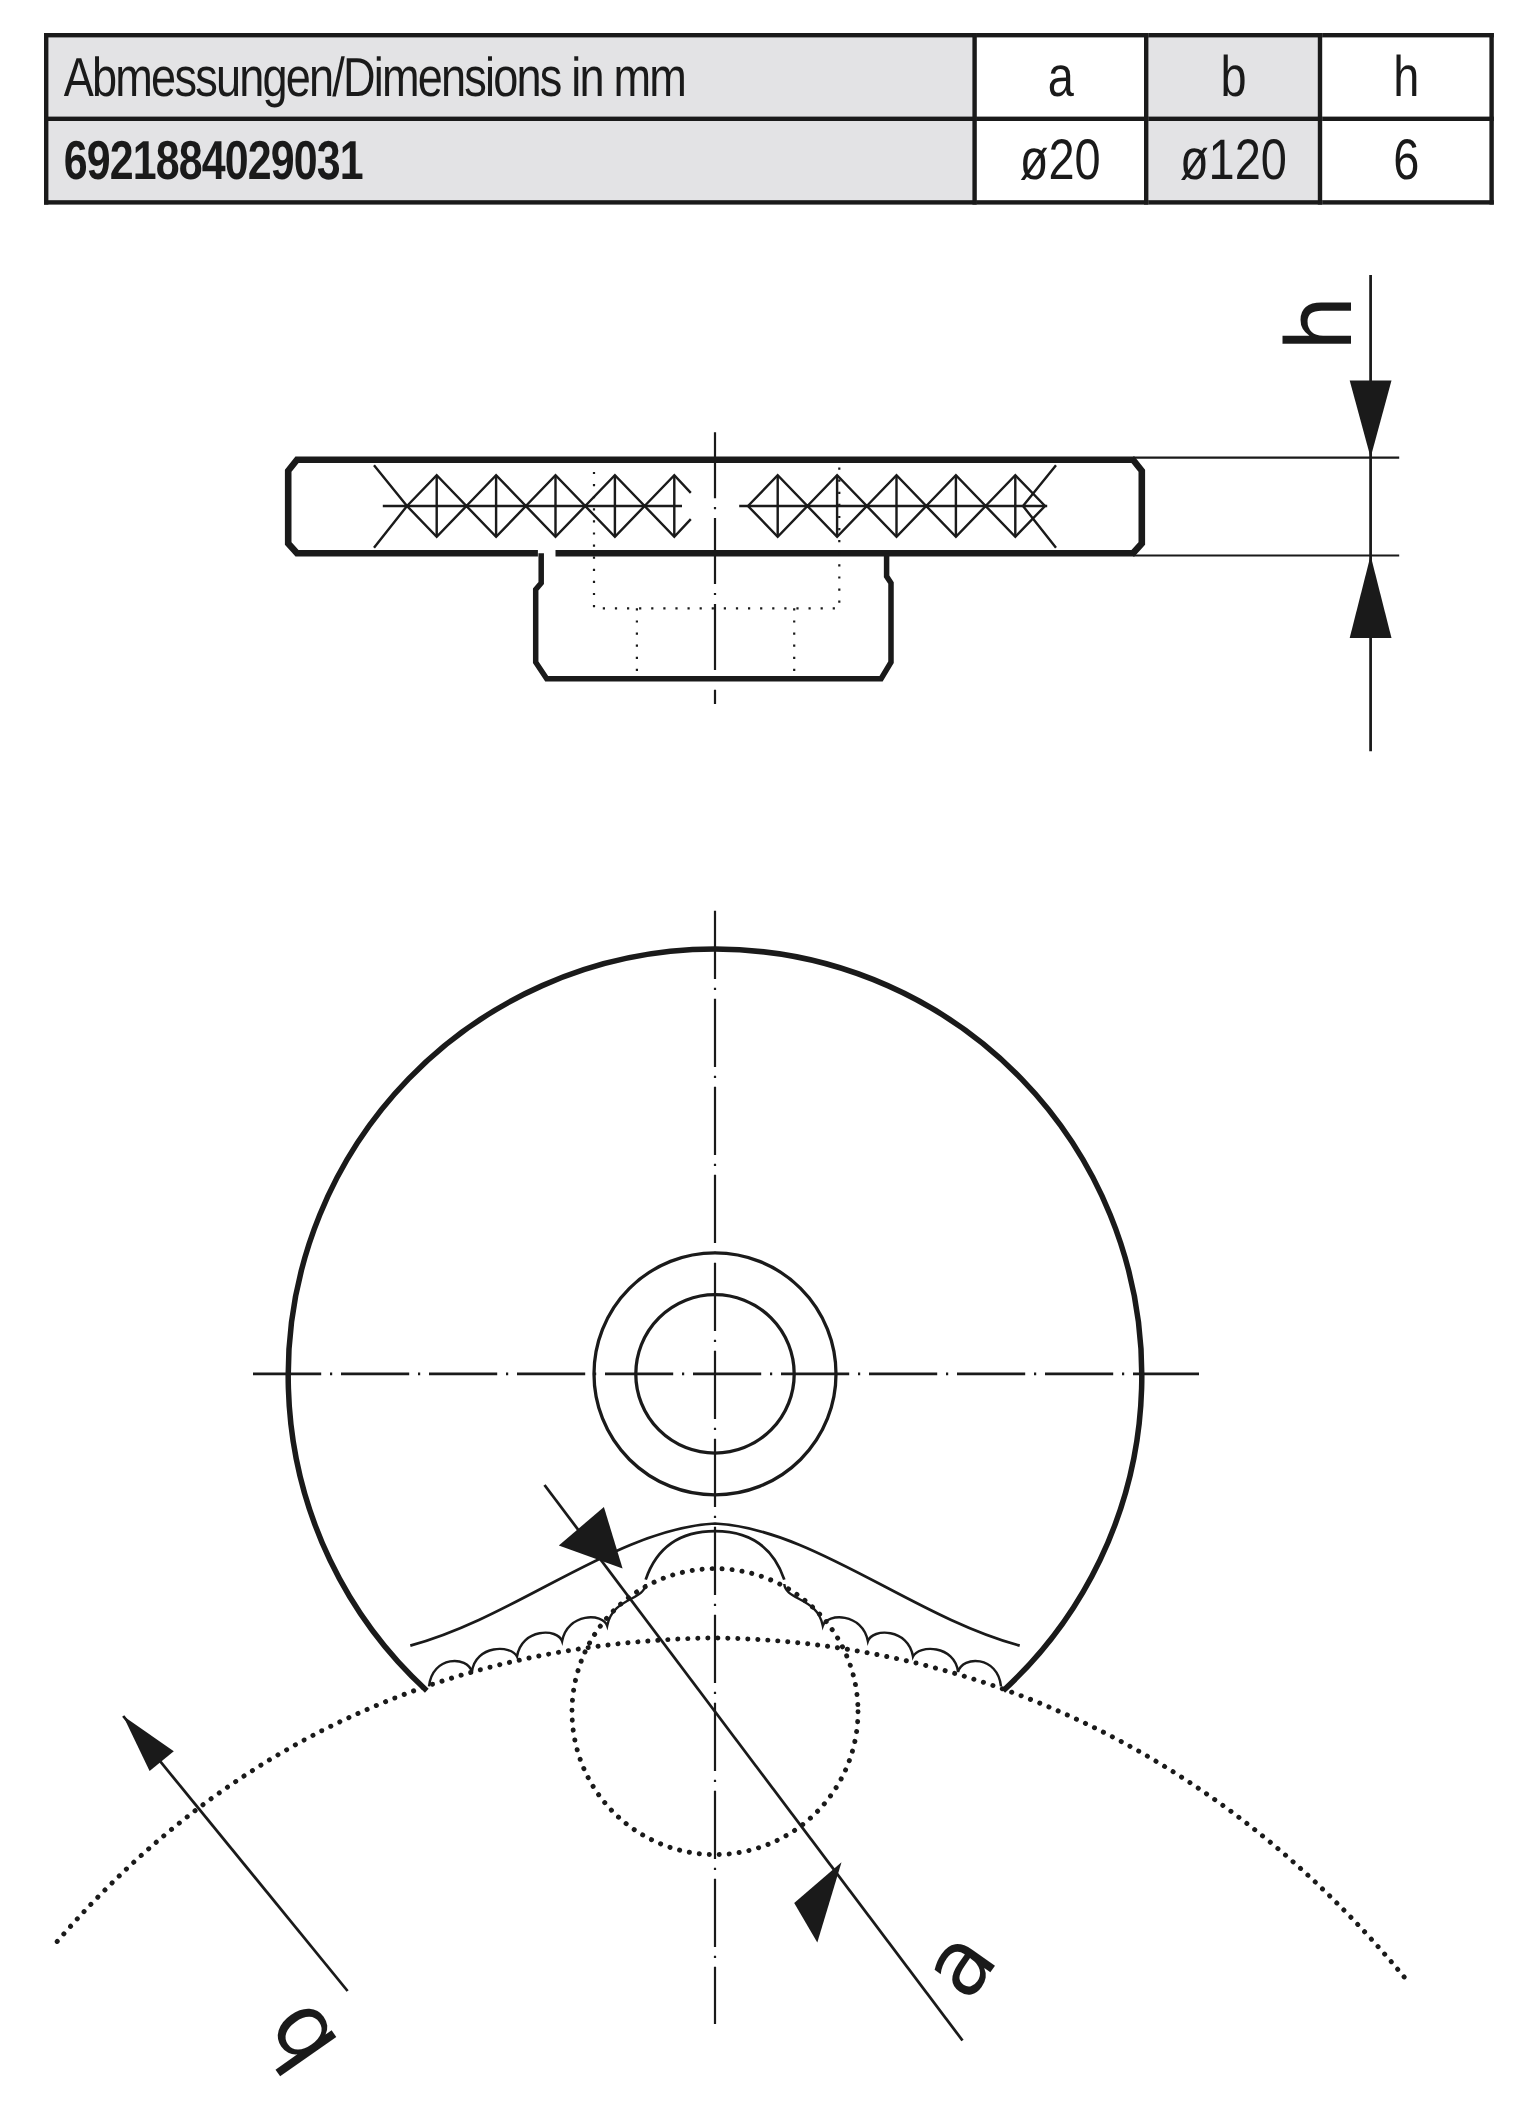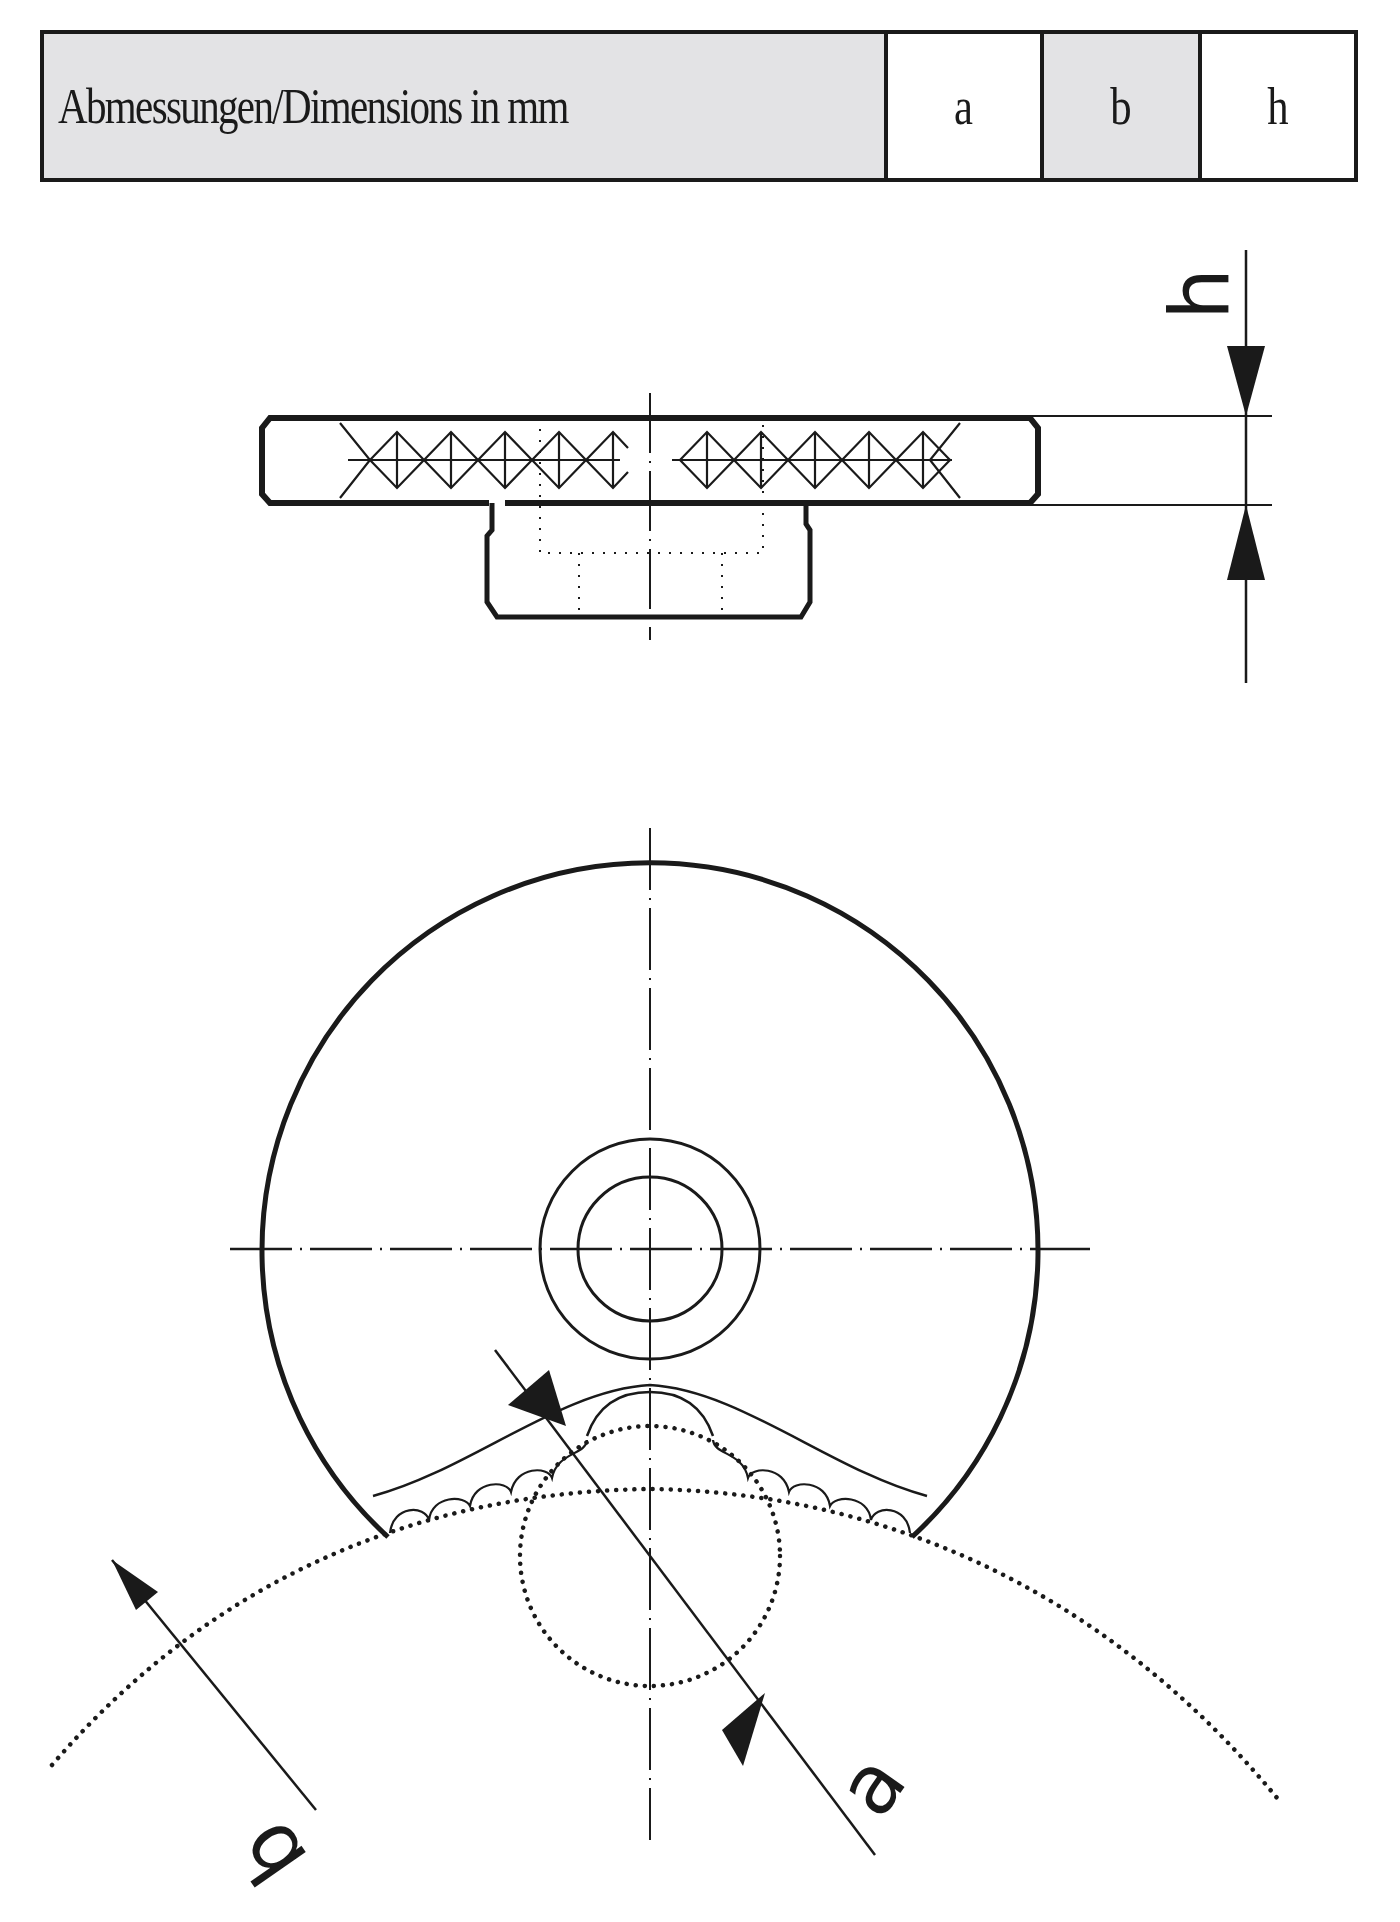--- a/index.html
+++ b/index.html
@@ -1,18 +1,18 @@
 <!DOCTYPE html>
 <html><head>
   <meta charset="utf-8">
   <style>
     html, body { margin: 0; padding: 0; background: #ffffff; }
     body { width: 1400px; height: 1922px; position: relative; overflow: hidden; font-family: "Liberation Sans", "DejaVu Sans", sans-serif; }
     .dims-table { position: absolute; left: 40px; top: 30px; width: 1314px; height: 152px; border-collapse: collapse; table-layout: fixed; }
-    .dims-table td { border: 4px solid #1a1a1a; padding: 0; height: 72px; font-family: Liberation Serif, serif; color: #1a1a1a; }
+    .dims-table td { border: 4px solid #1a1a1a; padding: 0; height: 72px; font-family: Liberation Sans, sans-serif; color: #1a1a1a; }
     .dims-table .grey { background: #e3e3e5; }
     .dims-table .white { background: #ffffff; }
     .dims-table .lbl { font-size: 50px; padding-left: 14px; letter-spacing: -2px; transform-origin: left center; }
     .dims-table .lbl span { display: inline-block; transform: scaleX(0.82); transform-origin: left center; white-space: nowrap; }
     .dims-table .art span { display: inline-block; font-weight: bold; font-size: 50px; transform: scaleX(0.78); transform-origin: left center; white-space: nowrap; letter-spacing: -1px; }
     .dims-table .art { padding-left: 14px; }
     .dims-table .c { text-align: center; font-size: 52px; }
     .dims-table .c span { display: inline-block; transform: scaleX(0.82); }
     svg.drawing { position: absolute; left: 0; top: 0; }
     .dim-letter { font-family: "DejaVu Sans", sans-serif; font-size: 82px; fill: #1a1a1a; }
@@ -26,20 +26,26 @@
     <col style="width:156px">
     <col style="width:158px">
     <col style="width:156px">
   </colgroup>
   <tbody>
       <tr>
     <td class="grey lbl"><span>Abmessungen/Dimensions in mm</span></td>
     <td class="white c"><span>a</span></td>
     <td class="grey c"><span>b</span></td>
     <td class="white c"><span>h</span></td>
+  </tr>
+  <tr>
+    <td class="grey art"><span>6921884029031</span></td>
+    <td class="white c"><span>ø20</span></td>
+    <td class="grey c"><span>ø120</span></td>
+    <td class="white c"><span>6</span></td>
   </tr>
 </tbody>
   </table>
 
 <svg class="drawing" width="1400" height="1922" viewBox="0 0 1400 1922" xmlns="http://www.w3.org/2000/svg">
   <defs>
     <marker id="arr" viewBox="0 0 10 10" refX="10" refY="5" markerWidth="10" markerHeight="10" orient="auto" markerUnits="userSpaceOnUse">
       <path d="M0,0 L10,5 L0,10 z" fill="#1a1a1a"></path>
     </marker>
   </defs>

